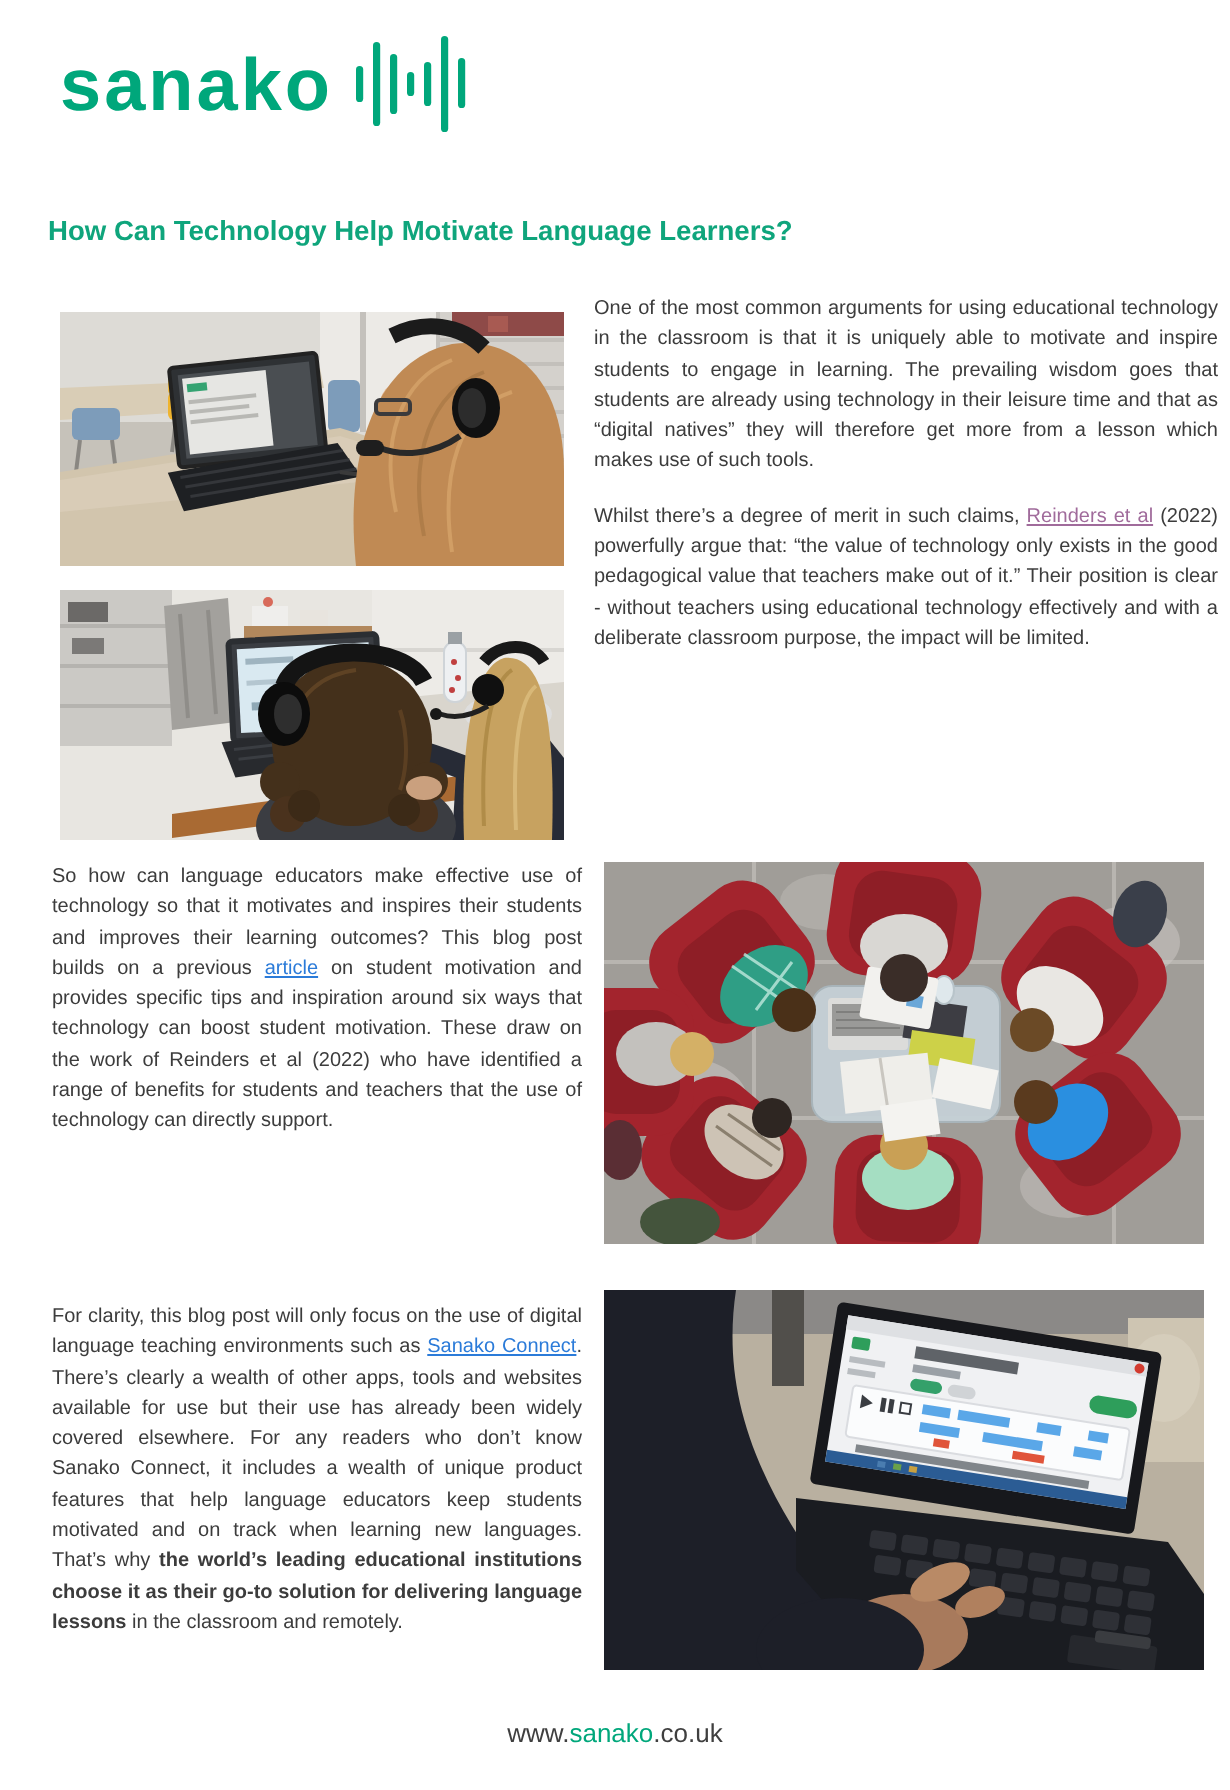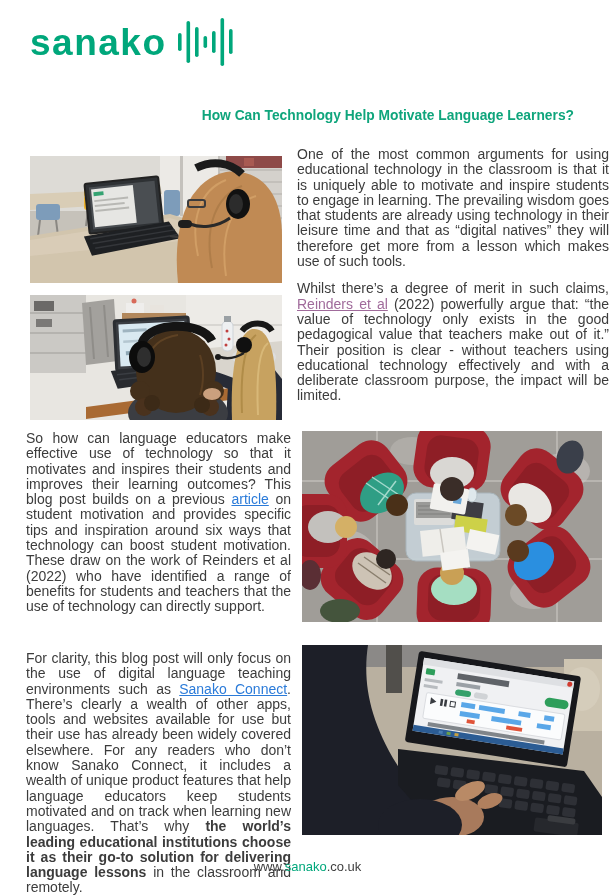--- a/index.html
+++ b/index.html
@@ -5,26 +5,26 @@
   html,body { margin:0; padding:0; background:#ffffff; }
   body { font-family:"Liberation Sans", sans-serif; }
   .page { position:relative; width:615px; height:895px; background:#ffffff; overflow:hidden; }
 
   
   .logo { position:absolute; left:30px; top:16px; display:flex; align-items:center; gap:11px; }
   .wordmark { color:#00A77B; font-size:37px; font-weight:bold; letter-spacing:1.5px; line-height:1; }
   .logo svg { display:block; }
 
   
-  .title { position:absolute; top:108px; left:14px; width:560px; text-align:right;
+  .title { position:absolute; top:108px; left:24px; width:560px; text-align:left;
            color:#0FA57C; font-size:13.8px; font-weight:bold; }
 
   
   .col { position:absolute; }
-  .para { font-size:14px; line-height:15.3px; color:#3C3C3C; text-align:justify; margin:0 0 12px 0; }
+  .para { font-size:10px; line-height:15.3px; color:#3C3C3C; text-align:justify; margin:0 0 12px 0; }
   .para:last-child { margin-bottom:0; }
   a.lnk { text-decoration:underline; cursor:pointer; }
   a.lnk-blue { color:#2B7BD9;margin-top:48px; }
   a.lnk-visited { color:#A06B9B; }
   .bold-seg { font-weight:bold; }
 
   
   .ph { position:absolute; overflow:hidden; background:#ddd; }
   .ph svg { display:block; }
 

